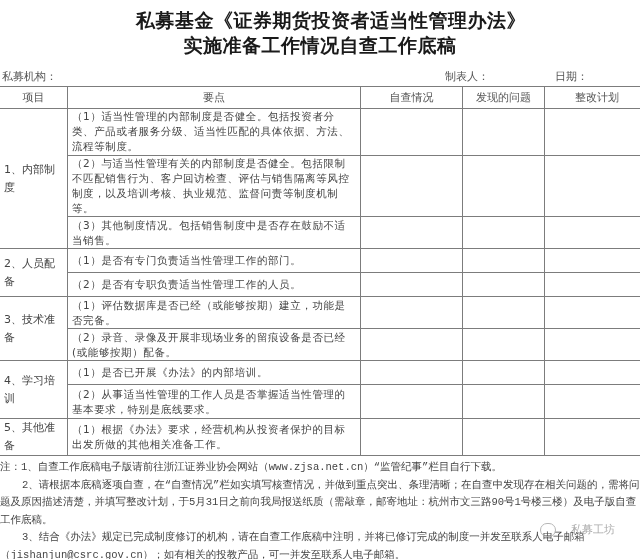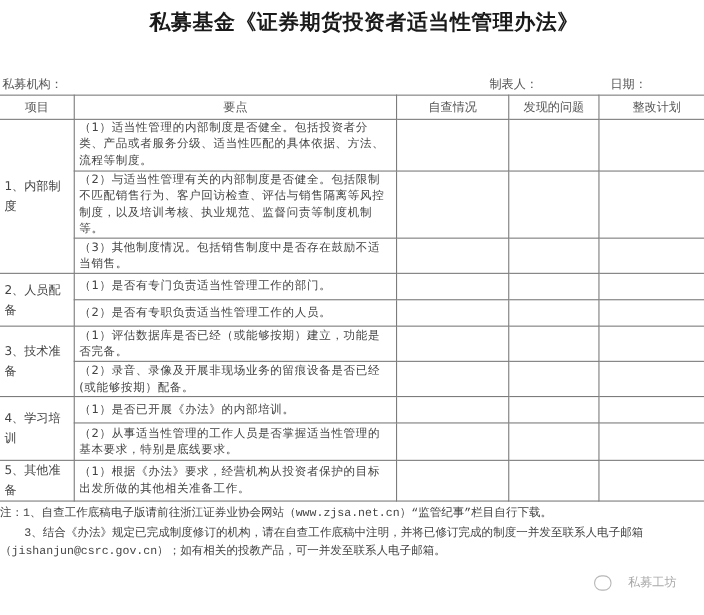--- a/index.html
+++ b/index.html
@@ -30,20 +30,21 @@
     position: absolute; left: 540px; top: 522px; font-size: 11px; color: #9a9a9a; opacity: 0.85;
     display: flex; align-items: center; gap: 15px; justify-content: center;
   }
   .wm-icon { width: 14px; height: 12px; border: 1px solid #aaa; border-radius: 7px; display:inline-block; }
 </style>
 </head>
 <body>
 
 <div class="title-block">
   <div class="title-line l1">私募基金《证券期货投资者适当性管理办法》</div>
+  <div class="title-line">实施准备工作情况自查工作底稿</div>
 </div>
 
 <div class="meta-row">
   <span style="left:2px">私募机构：</span>
   <span style="left:445px">制表人：</span>
   <span style="left:555px">日期：</span>
 </div>
 
 <table class="sheet">
   <colgroup>
@@ -131,19 +132,20 @@
       <td class="pt">（1）根据《办法》要求，经营机构从投资者保护的目标出发所做的其他相关准备工作。</td>
       <td></td>
       <td></td>
       <td></td>
     </tr>
   </tbody>
 </table>
 
 <div class="notes">
   <p>注：1、自查工作底稿电子版请前往浙江证券业协会网站（www.zjsa.net.cn）“监管纪事”栏目自行下载。</p>
+  <p class="ind">2、请根据本底稿逐项自查，在“自查情况”栏如实填写核查情况，并做到重点突出、条理清晰；在自查中发现存在相关问题的，需将问题及原因描述清楚，并填写整改计划，于5月31日之前向我局报送纸质（需敲章，邮寄地址：杭州市文三路90号1号楼三楼）及电子版自查工作底稿。</p>
   <p class="ind">3、结合《办法》规定已完成制度修订的机构，请在自查工作底稿中注明，并将已修订完成的制度一并发至联系人电子邮箱（jishanjun@csrc.gov.cn）；如有相关的投教产品，可一并发至联系人电子邮箱。</p>
 </div>
 
 <div class="watermark">
   <span class="wm-icon"></span>
   <span>私募工坊</span>
 </div>
 
 </body></html>

